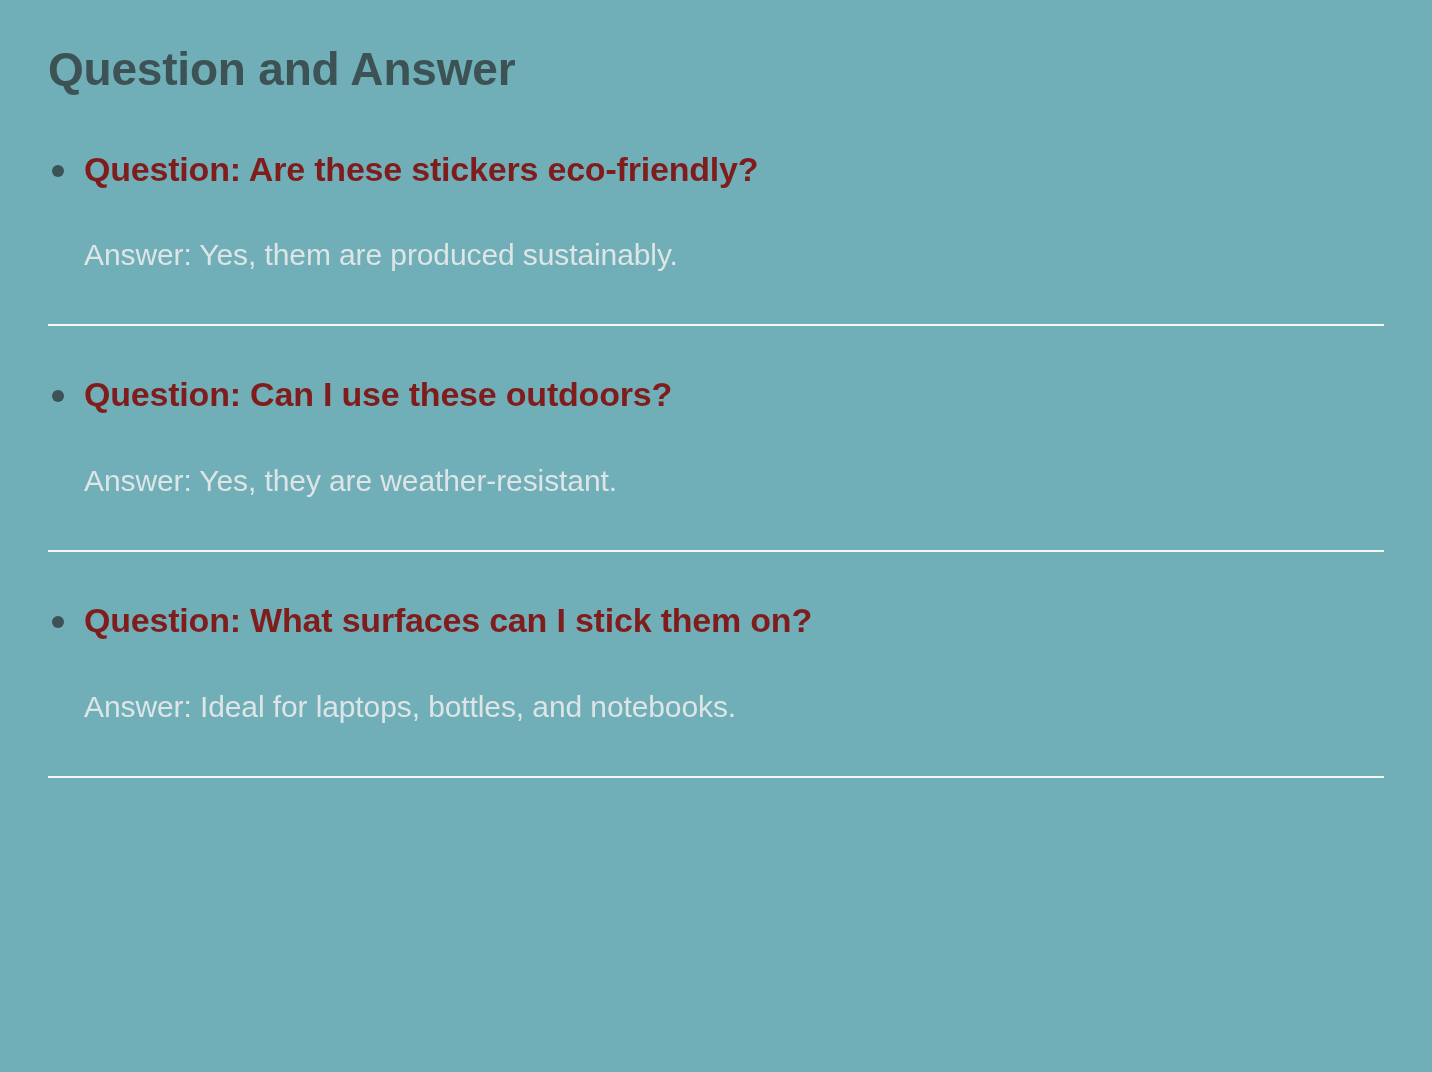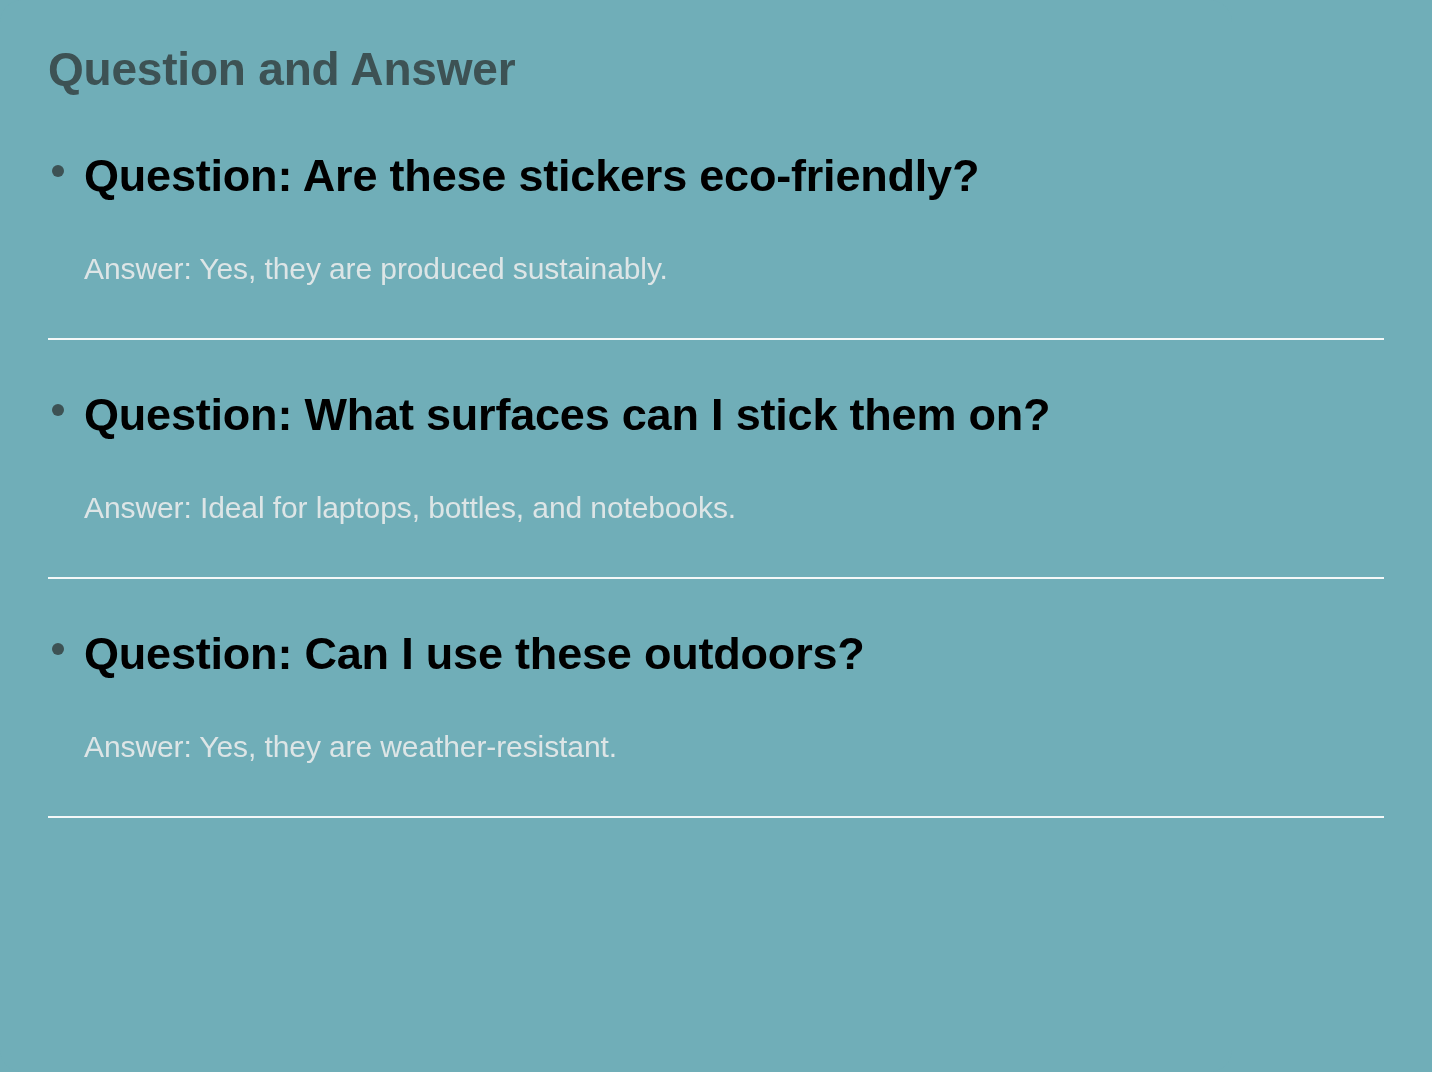--- a/index.html
+++ b/index.html
@@ -55,23 +55,23 @@
     width: 12px;
     height: 12px;
     border-radius: 50%;
     background: #3d5254;
     margin-top: 16px;
     margin-right: 20px;
     margin-left: 4px;
   }
 
   .qa-question {
-    font-size: 45px;
+    font-size: 34px;
     font-weight: bold;
-    color: #000000;
+    color: #7f1d1d;
     line-height: 1.2;
     letter-spacing: -0.2px;
   }
 
   .qa-answer {
     font-size: 30px;
     font-weight: normal;
     color: #dde5e6;
     line-height: 1.2;
     letter-spacing: -0.1px;
@@ -97,40 +97,40 @@
 
   <h1 class="page-title">Question and Answer</h1>
 
   <ul class="qa-list">
 
     <li class="qa-item">
       <div class="qa-question-row">
         <span class="bullet-icon"></span>
         <span class="qa-question">Question: Are these stickers eco-friendly?</span>
       </div>
-      <div class="qa-answer">Answer: Yes, they are produced sustainably.</div>
+      <div class="qa-answer">Answer: Yes, them are produced sustainably.</div>
+      <hr class="qa-divider">
+    </li>
+
+    <li class="qa-item">
+      <div class="qa-question-row">
+        <span class="bullet-icon"></span>
+        <span class="qa-question">Question: Can I use these outdoors?</span>
+      </div>
+      <div class="qa-answer">Answer: Yes, they are weather-resistant.</div>
       <hr class="qa-divider">
     </li>
 
     <li class="qa-item">
       <div class="qa-question-row">
         <span class="bullet-icon"></span>
         <span class="qa-question">Question: What surfaces can I stick them on?</span>
       </div>
       <div class="qa-answer">Answer: Ideal for laptops, bottles, and notebooks.</div>
       <hr class="qa-divider">
     </li>
 
     <li class="qa-item">
-      <div class="qa-question-row">
-        <span class="bullet-icon"></span>
-        <span class="qa-question">Question: Can I use these outdoors?</span>
-      </div>
-      <div class="qa-answer">Answer: Yes, they are weather-resistant.</div>
-      <hr class="qa-divider">
-    </li>
-
-    <li class="qa-item">
 
     </li>
 
   </ul>
 </div>
 
 </body></html>

